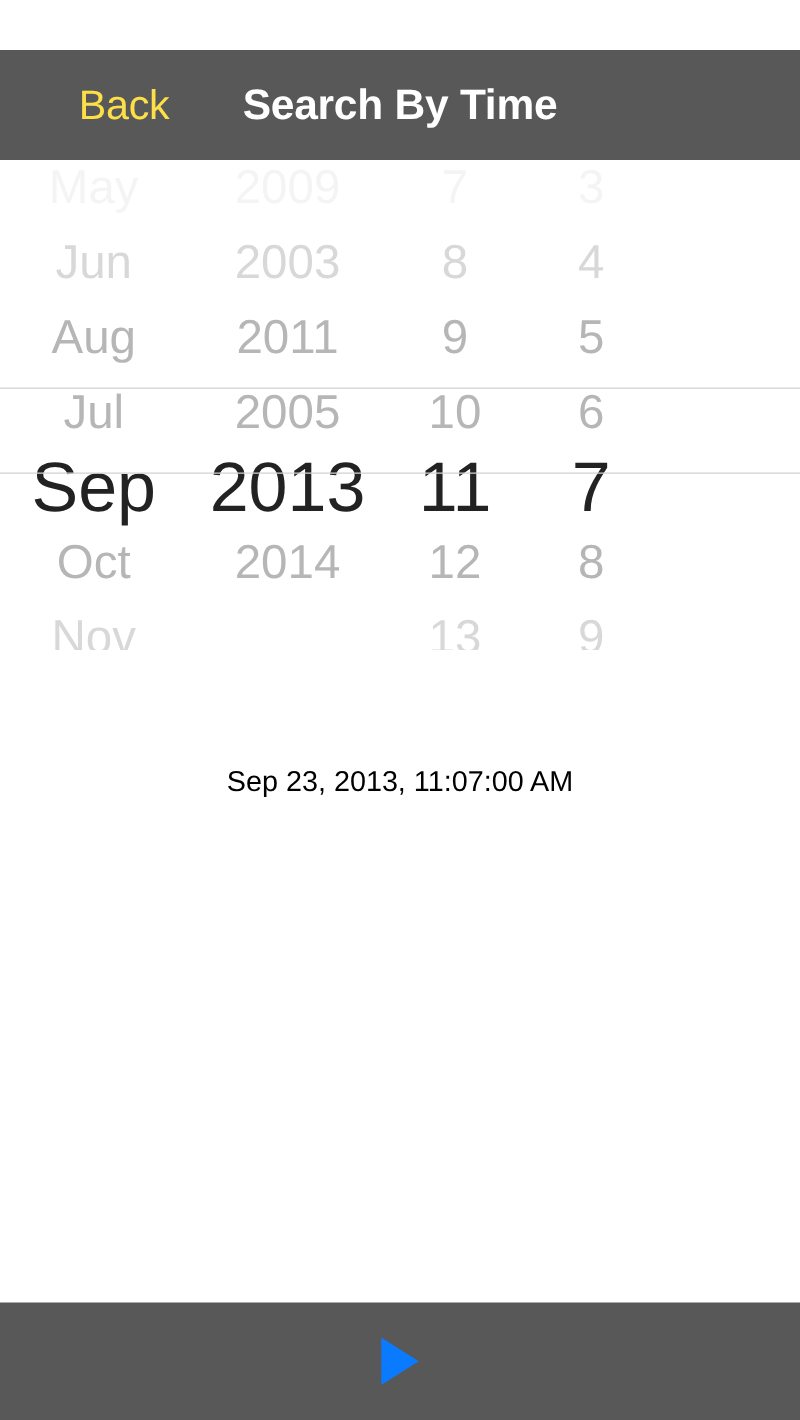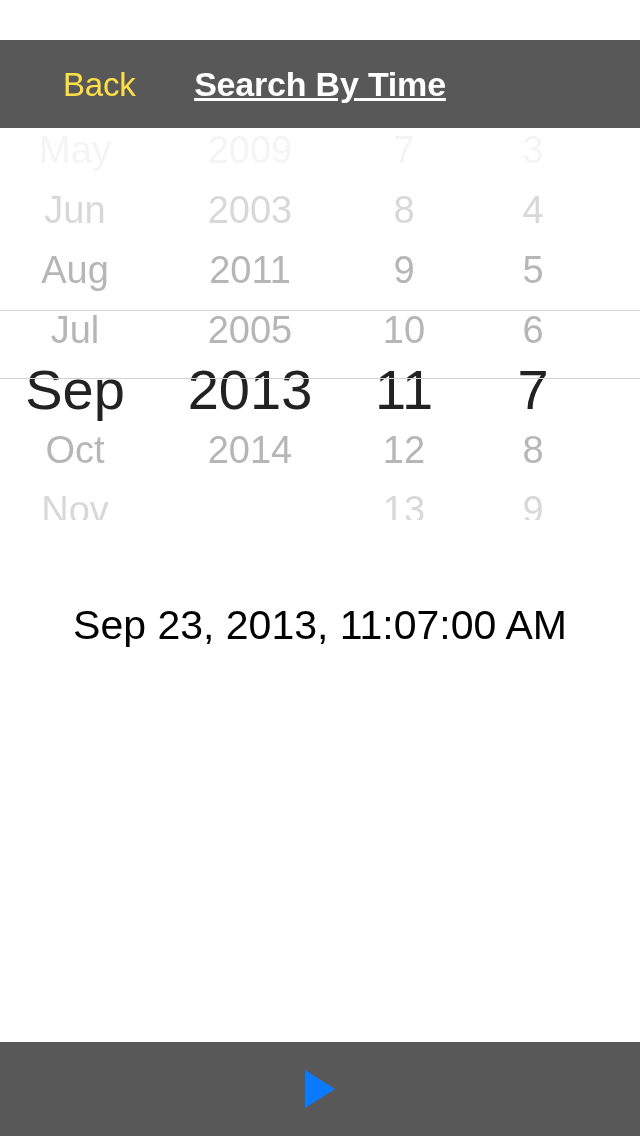--- a/index.html
+++ b/index.html
@@ -22,32 +22,31 @@
   }
   .nav-back {
     position:absolute; left:20px; top:50%; transform:translateY(-50%);
     color:#fde047; font-size:33px; line-height:1; letter-spacing:-0.2px;
     white-space:nowrap; cursor:pointer;margin-left:43px;
   }
   .nav-title {
     position:absolute; left:0; width:640px; text-align:center;
     top:50%; transform:translateY(-50%);
     color:#ffffff; font-size:34px; font-weight:bold; line-height:1;
-    letter-spacing:-0.2px; white-space:nowrap;text-decoration:underline;
+    letter-spacing:-0.2px; white-space:nowrap;
   }
 
   
   .picker {
     position:absolute; top:128px; left:0; width:640px; height:392px;
     background:#ffffff; overflow:hidden;
   }
   .picker-cols {
     position:absolute; top:0; left:0; width:640px; height:392px;
     display:flex;
-    gap:20px;
   }
   .picker-col {
     position:relative; height:392px;
     display:flex; flex-direction:column; align-items:center;
     cursor:pointer;
   }
   .col-month  { width:150px; }
   .col-day    { width:112px; }
   .col-year   { width:160px; }
   .col-hour   { width:108px; }
@@ -75,21 +74,21 @@
     position:absolute; left:0; width:640px; height:1px;
     background:#d2d2d2;
   }
   .sel-line-top    { top:182px; }
   .sel-line-bottom { top:250px; }
 
   
   .date-label {
     position:absolute; top:605px; left:0; width:640px;
     text-align:center; color:#000000;
-    font-size:41px; line-height:40px; white-space:nowrap;
+    font-size:23px; line-height:40px; white-space:nowrap;
   }
 
   
   .toolbar {
     position:absolute; left:0; bottom:0; width:640px; height:94px;
     background:#585858;
   }
   .play-button {
     position:absolute; left:50%; top:50%;
     transform:translate(-50%,-50%);

